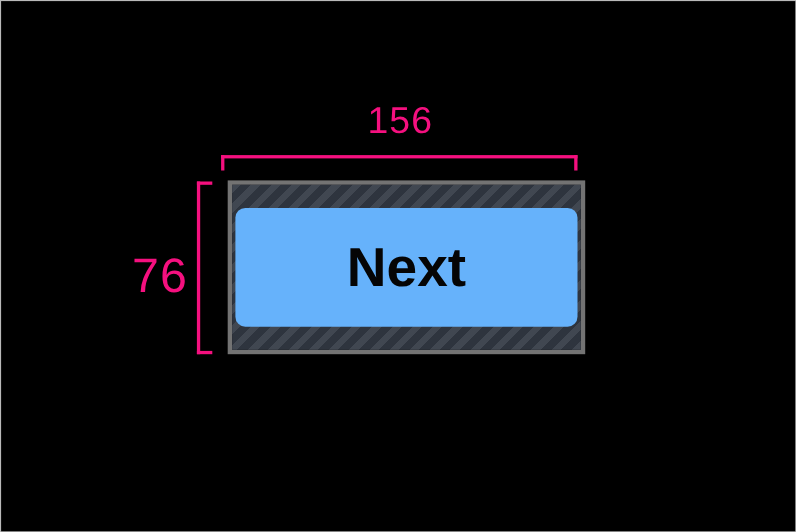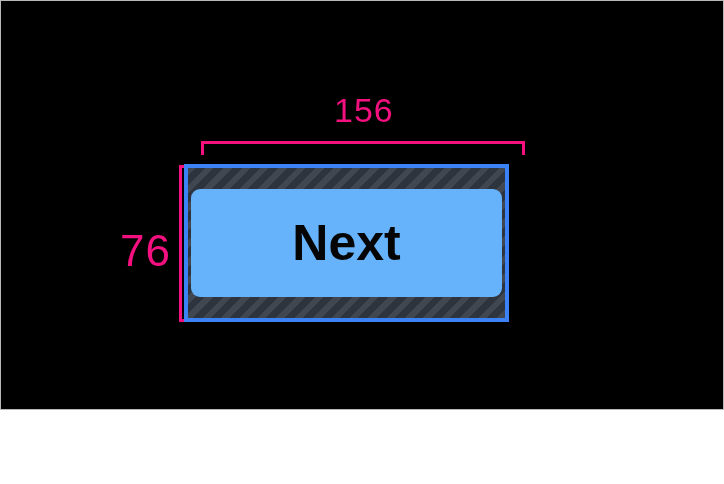--- a/index.html
+++ b/index.html
@@ -9,21 +9,21 @@
   }
 
   body {
     font-family: "Liberation Sans", sans-serif;
   }
 
   
   #screenshot {
     position: relative;
     width: 724px;
-    height: 410px;
+    height: 484px;
     background: #000000;
     box-sizing: border-box;
     border: 1px solid #b9b9b9;
     overflow: hidden;
   }
 
   
   .dim-label {
     position: absolute;
     color: #f5107f;
@@ -68,26 +68,26 @@
     height: 157px;
     box-sizing: border-box;
     border-left: 3px solid #f5107f;
     border-top: 3px solid #f5107f;
     border-bottom: 3px solid #f5107f;
   }
 
   
   #element-box {
     position: absolute;
-    left: 183px;
+    left: 206px;
     top: 163px;
     width: 325px;
     height: 158px;
     box-sizing: border-box;
-    border: 4px solid #3b82f6;
+    border: 4px solid #737373;
   }
 
   
   #widget-frame {
     position: absolute;
     left: 0;
     top: 0;
     right: 0;
     bottom: 0;
     background-color: #333a45;

